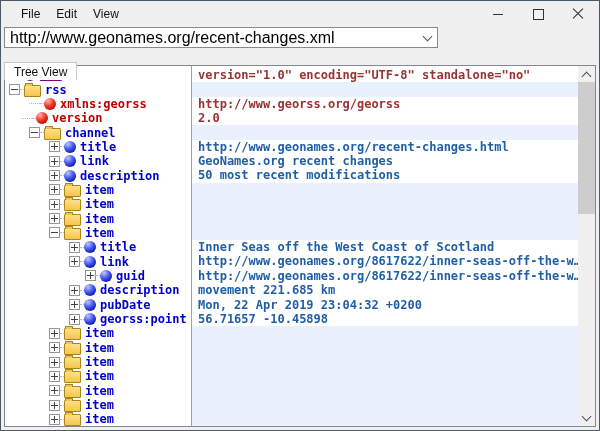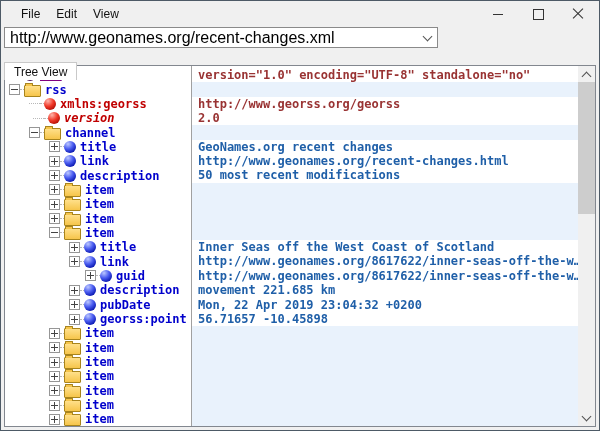--- a/index.html
+++ b/index.html
@@ -115,21 +115,21 @@
           <span class="conn"></span>
           <span class="nicon folder"></span>
           <span class="lbl lbl-element">rss</span>
         </div>
         <div class="trow" style="padding-left: 24px;">
           <span class="tspacer"></span>
           <span class="conn"></span>
           <span class="nicon ball ball-red"></span>
           <span class="lbl lbl-attribute">xmlns:georss</span>
         </div>
-        <div class="trow" style="padding-left: 28px; font-style: italic;">
+        <div class="trow" style="padding-left: 16px;">
           <span class="tspacer"></span>
           <span class="conn"></span>
           <span class="nicon ball ball-red"></span>
           <span class="lbl lbl-attribute">version</span>
         </div>
         <div class="trow" style="padding-left: 24px;">
           <span class="exp minus"></span>
           <span class="conn"></span>
           <span class="nicon folder"></span>
           <span class="lbl lbl-element">channel</span>
@@ -254,22 +254,22 @@
           <span class="nicon folder"></span>
           <span class="lbl lbl-element">item</span>
         </div>
       </div>
     <div class="value-pane" id="value-rows">
         <div class="vrow"><span class="val-attribute">version="1.0" encoding="UTF-8" standalone="no"</span></div>
         <div class="vrow stripe"></div>
         <div class="vrow"><span class="val-attribute">http://www.georss.org/georss</span></div>
         <div class="vrow"><span class="val-attribute">2.0</span></div>
         <div class="vrow stripe"></div>
+        <div class="vrow"><span class="val-text">http://www.geonames.org/recent-changes.html</span></div>
         <div class="vrow"><span class="val-text">GeoNames.org recent changes</span></div>
-        <div class="vrow"><span class="val-text">http://www.geonames.org/recent-changes.html</span></div>
         <div class="vrow"><span class="val-text">50 most recent modifications</span></div>
         <div class="vrow stripe"></div>
         <div class="vrow stripe"></div>
         <div class="vrow stripe"></div>
         <div class="vrow stripe"></div>
         <div class="vrow"><span class="val-text">Inner Seas off the West Coast of Scotland</span></div>
         <div class="vrow"><span class="val-text">http://www.geonames.org/8617622/inner-seas-off-the-w…</span></div>
         <div class="vrow"><span class="val-text">http://www.geonames.org/8617622/inner-seas-off-the-w…</span></div>
         <div class="vrow"><span class="val-text">movement 221.685 km</span></div>
         <div class="vrow"><span class="val-text">Mon, 22 Apr 2019 23:04:32 +0200</span></div>

